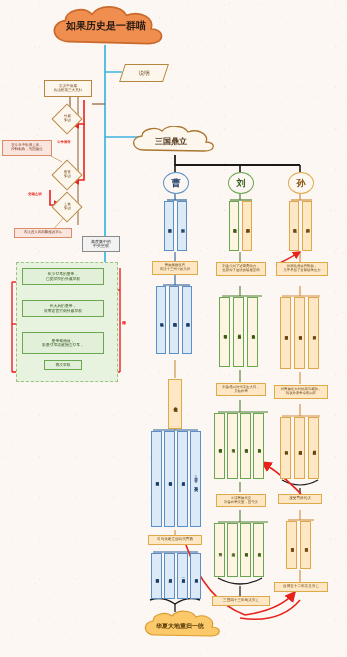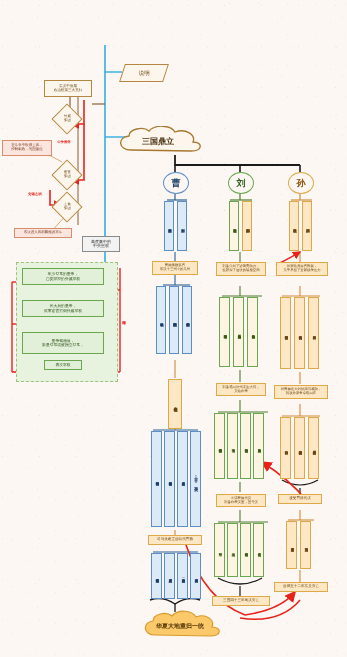--- a/index.html
+++ b/index.html
@@ -152,20 +152,27 @@
     <path d="M288,520 L314,520" stroke="#cf8a3a" stroke-width="1.1" fill="none"></path>
     <path d="M300,570 L300,582" stroke="#cf8a3a" stroke-width="1.1" fill="none"></path>
 
     <path d="M306,500 Q290,480 262,462" stroke="#e8221b" stroke-width="1.6" fill="none" marker-end="url(#redB)"></path>
     <path d="M186,545 Q205,600 245,615" stroke="#e8221b" stroke-width="1.6" fill="none"></path>
     <path d="M245,615 Q280,610 295,592" stroke="#e8221b" stroke-width="1.6" fill="none" marker-end="url(#redB)"></path>
     <path d="M240,618 Q280,624 300,600" stroke="#e8221b" stroke-width="1.5" fill="none"></path>
     <path d="M276,265 Q290,258 300,252" stroke="#e8221b" stroke-width="1.4" fill="none" marker-end="url(#redA)"></path>
   </svg>
 
+  <div class="cloud" style="left:45px;top:5px;width:122px;height:42px;">
+    <svg viewBox="0 0 122 42" width="122" height="42" style="position:absolute;left:0;top:0;">
+      <path d="M24,32 C6,32 4,14 20,12 C20,2 38,-2 46,6 C54,-4 74,-3 80,7 C94,2 108,10 104,20
+               C118,20 118,34 102,34 Z" fill="#ef8e4e" stroke="#c96a2c" stroke-width="1.6" transform="translate(0,3) scale(1.02,1.05)"></path>
+    </svg>
+    <span class="cloud-txt" style="font-size:10px;color:#231812;">如果历史是一群喵</span>
+  </div>
 
   <div class="node" style="left:122px;top:64px;width:42px;height:16px;">
     <div style="width:100%;height:100%;background:#fdf6ec;border:1px solid #b5863f;
                 transform:skewX(-18deg);display:flex;align-items:center;justify-content:center;">
       <span style="transform:skewX(18deg);font-size:5.5px;color:#6b4510;">说明</span>
     </div>
   </div>
 
   <div class="bx wh" style="left:44px;top:80px;width:48px;height:17px;font-size:3.6px;white-space:pre-line;">
     <span>东汉中后期
@@ -214,21 +221,21 @@
 依靠宦官打倒外戚掌权</span>
   </div>
   <div class="bx gr" style="left:22px;top:332px;width:82px;height:22px;font-size:3.8px;white-space:pre-line;">
     <span>皇帝驾崩后，
 新皇登基或被拥立登基，</span>
   </div>
   <div class="bx gr" style="left:44px;top:360px;width:38px;height:10px;font-size:3.8px;">
     <span>再次掌权</span>
   </div>
 
-  <div class="cloud" style="left:115px;top:126px;width:86px;height:30px;">
+  <div class="cloud" style="left:128px;top:126px;width:86px;height:30px;">
     <svg viewBox="0 0 86 30" width="86" height="30" style="position:absolute;left:0;top:0;">
       <path d="M16,24 C3,24 2,11 14,10 C14,3 28,0 34,5 C40,-2 56,-1 60,6 C71,2 81,9 78,16
                C88,16 88,25 76,25 Z" fill="#fdf6ec" stroke="#a8762f" stroke-width="1.3"></path>
     </svg>
     <span class="cloud-txt" style="font-size:8px;color:#4a3113;">三国鼎立</span>
   </div>
 
   <div style="position:absolute;left:163px;top:172px;width:24px;height:20px;border:1.4px solid #5b8fc9;
               border-radius:50%;background:#fdf7f3;display:flex;align-items:center;justify-content:center;">
     <span style="font-size:9px;font-weight:bold;color:#1d3d66;">曹</span>

